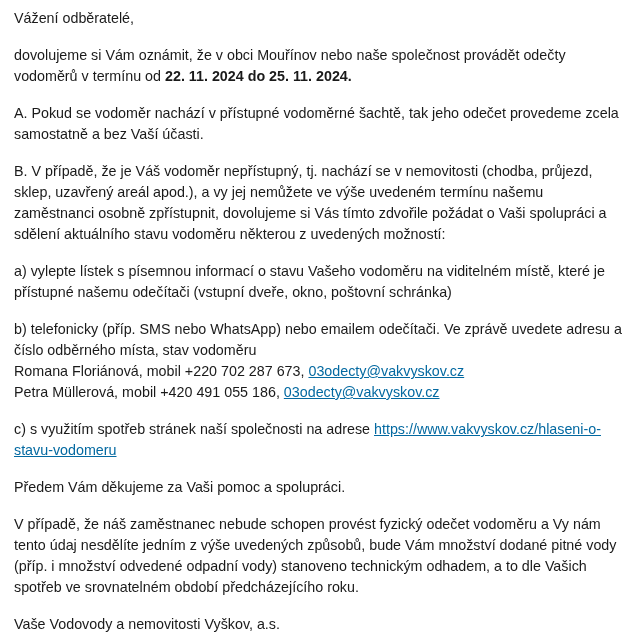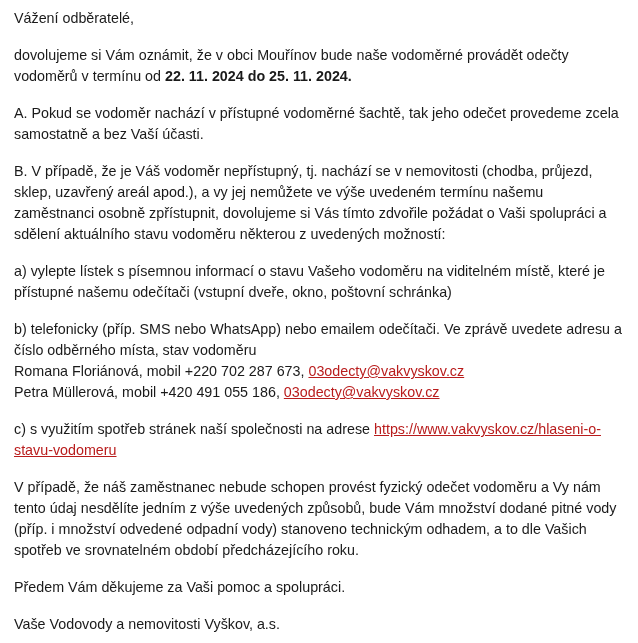--- a/index.html
+++ b/index.html
@@ -18,35 +18,35 @@
     line-height: 21px;
     padding: 8px 16px 20px 14px;
   }
   p.para {
     margin: 0 0 16px 0;
   }
   .bold {
     font-weight: bold;
   }
   a.doc-link {
-    color: #b91c1c;
+    color: #0369a1;
     text-decoration: underline;
     cursor: pointer;
     word-break: break-word;
   }
 </style>
 </head>
 <body>
 
 <div class="page">
   <div id="letter-body">
       <p class="para"><span>Vážení odběratelé,</span></p>
-      <p class="para"><span>dovolujeme si Vám oznámit, že v obci Mouřínov bude naše vodoměrné provádět odečty vodoměrů v termínu od </span><span class="bold">22. 11. 2024 do 25. 11. 2024.</span></p>
+      <p class="para"><span>dovolujeme si Vám oznámit, že v obci Mouřínov nebo naše společnost provádět odečty vodoměrů v termínu od </span><span class="bold">22. 11. 2024 do 25. 11. 2024.</span></p>
       <p class="para"><span>A. Pokud se vodoměr nachází v přístupné vodoměrné šachtě, tak jeho odečet provedeme zcela samostatně a bez Vaší účasti.</span></p>
       <p class="para"><span>B. V případě, že je Váš vodoměr nepřístupný, tj. nachází se v nemovitosti (chodba, průjezd, sklep, uzavřený areál apod.), a vy jej nemůžete ve výše uvedeném termínu našemu zaměstnanci osobně zpřístupnit, dovolujeme si Vás tímto zdvořile požádat o Vaši spolupráci a sdělení aktuálního stavu vodoměru některou z uvedených možností:</span></p>
       <p class="para"><span>a) vylepte lístek s písemnou informací o stavu Vašeho vodoměru na viditelném místě, které je přístupné našemu odečítači (vstupní dveře, okno, poštovní schránka)</span></p>
       <p class="para"><span>b) telefonicky (příp. SMS nebo WhatsApp) nebo emailem odečítači. Ve zprávě uvedete adresu a číslo odběrného místa, stav vodoměru</span><br><span>Romana Floriánová, mobil +220 702 287 673, </span><a class="doc-link" href="#">03odecty@vakvyskov.cz</a><br><span>Petra Müllerová, mobil +420 491 055 186, </span><a class="doc-link" href="#">03odecty@vakvyskov.cz</a></p>
       <p class="para"><span>c) s využitím spotřeb stránek naší společnosti na adrese </span><a class="doc-link" href="#">https://www.vakvyskov.cz/hlaseni-o-stavu-vodomeru</a></p>
+      <p class="para"><span>Předem Vám děkujeme za Vaši pomoc a spolupráci.</span></p>
       <p class="para"><span>V případě, že náš zaměstnanec nebude schopen provést fyzický odečet vodoměru a Vy nám tento údaj nesdělíte jedním z výše uvedených způsobů, bude Vám množství dodané pitné vody (příp. i množství odvedené odpadní vody) stanoveno technickým odhadem, a to dle Vašich spotřeb ve srovnatelném období předcházejícího roku.</span></p>
-      <p class="para"><span>Předem Vám děkujeme za Vaši pomoc a spolupráci.</span></p>
       <p class="para"><span>Vaše Vodovody a nemovitosti Vyškov, a.s.</span></p>
     </div>
 </div>
 
 </body></html>

